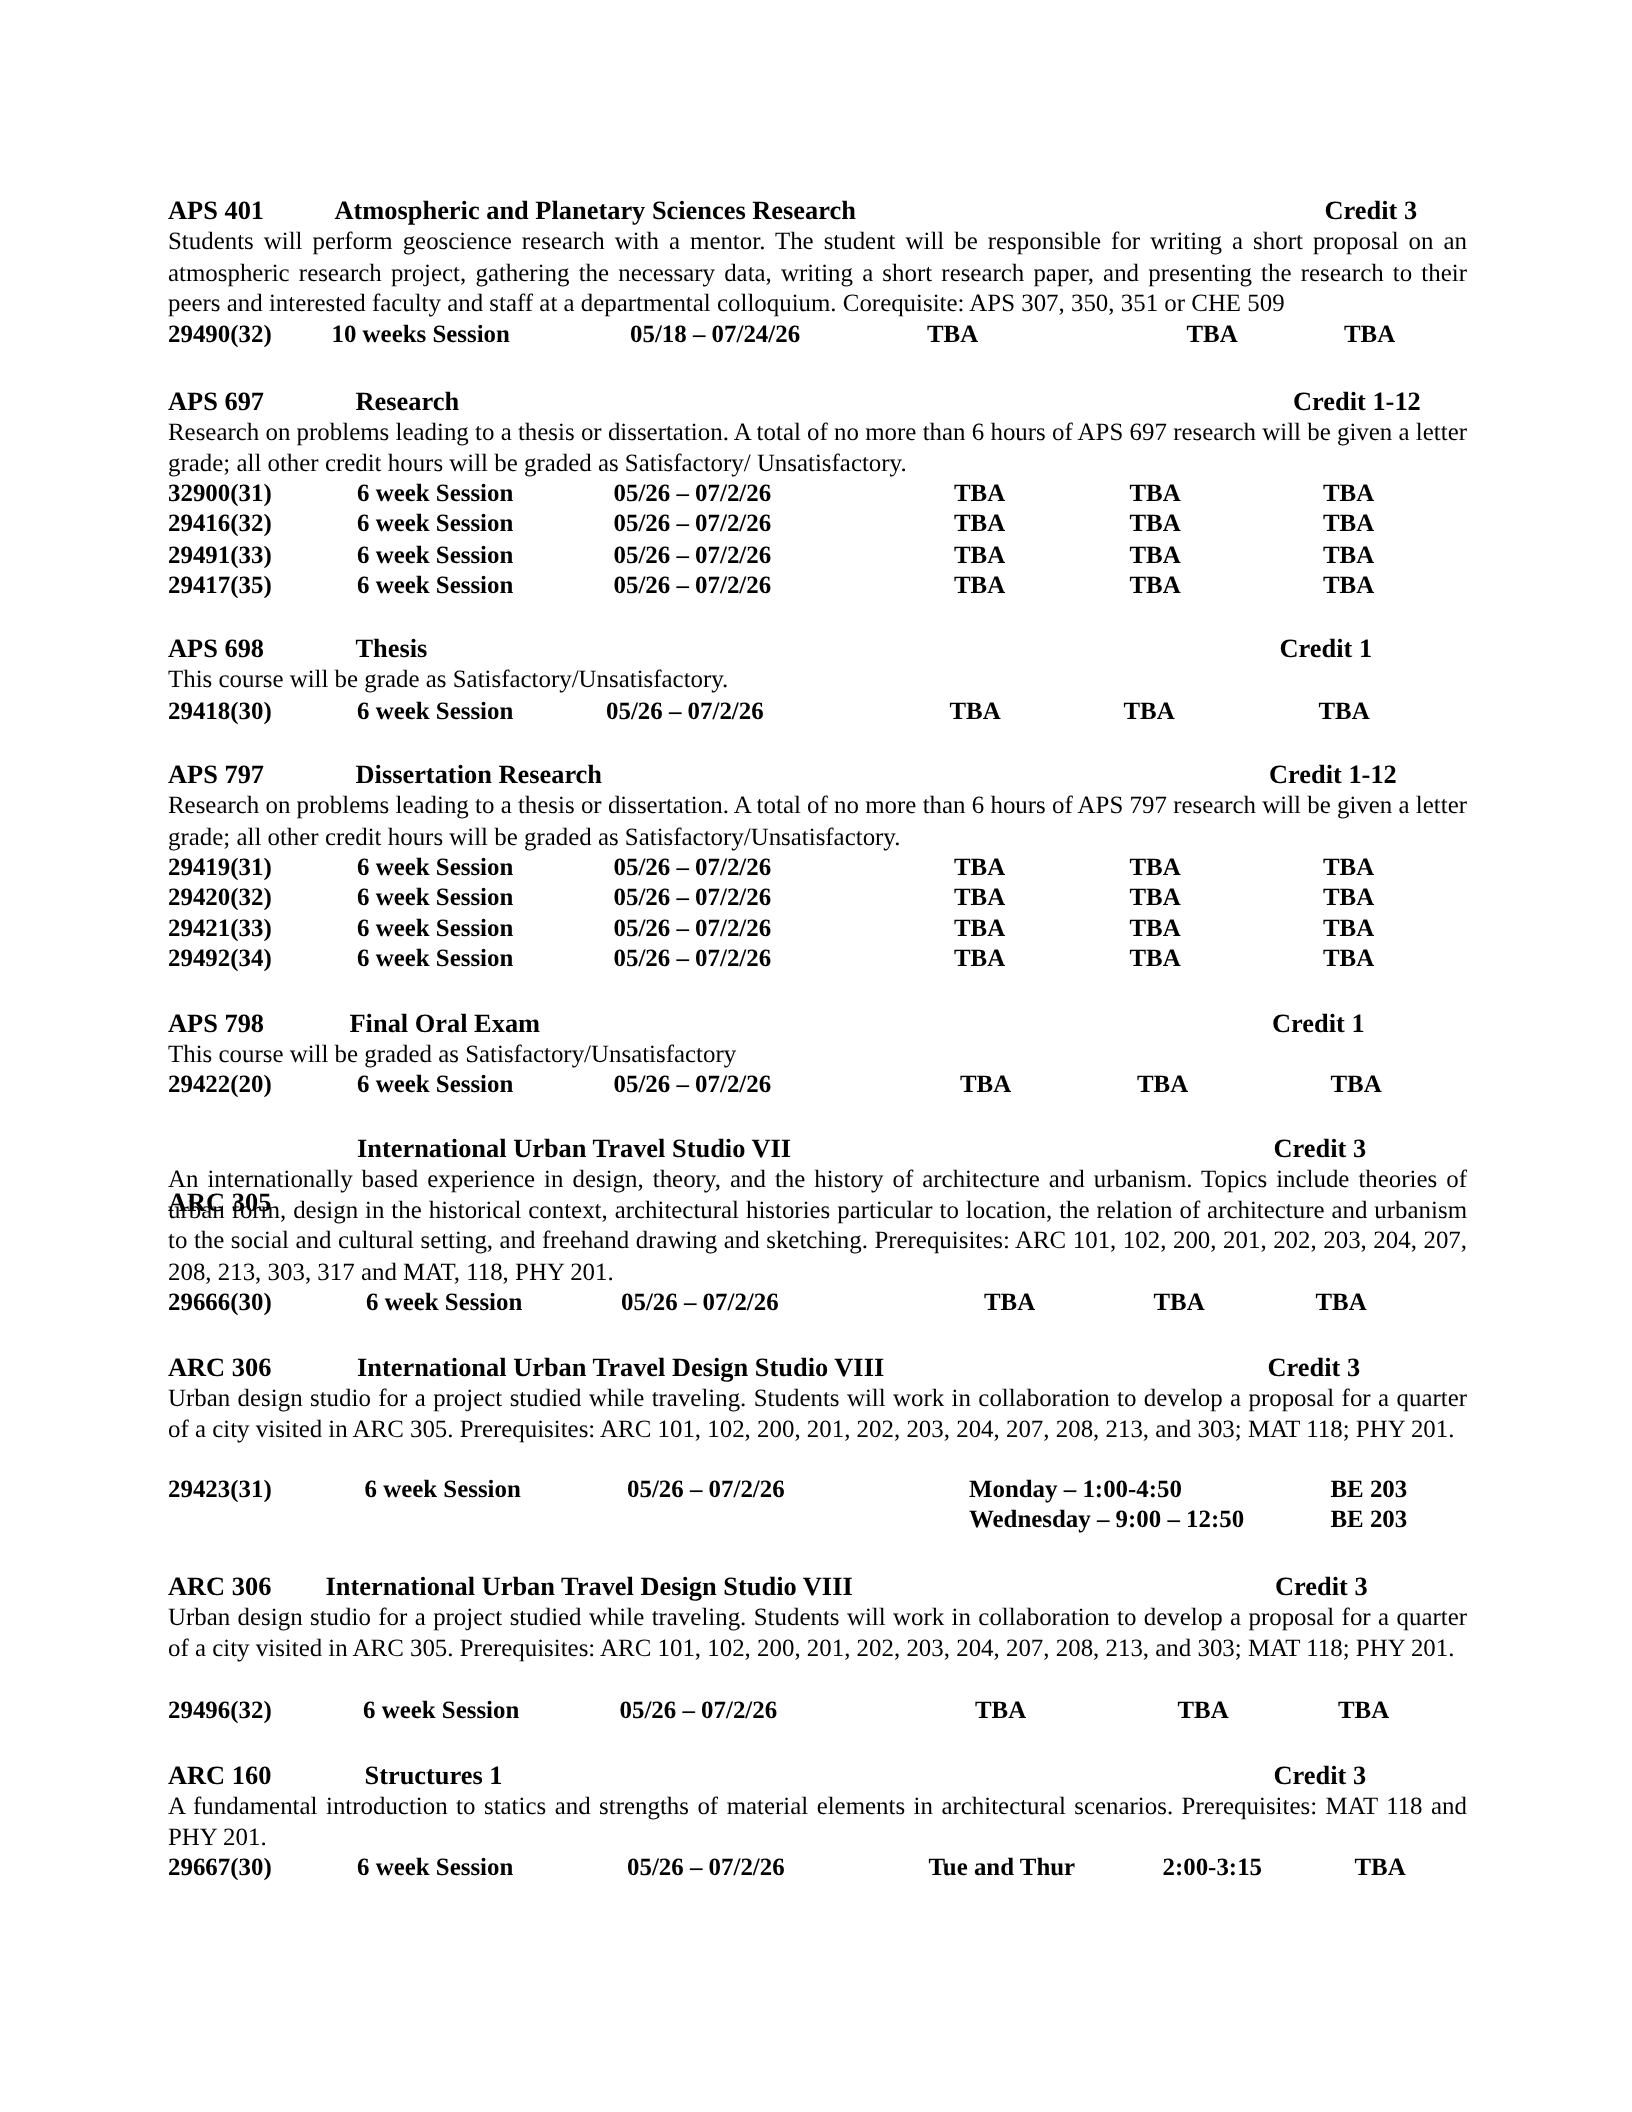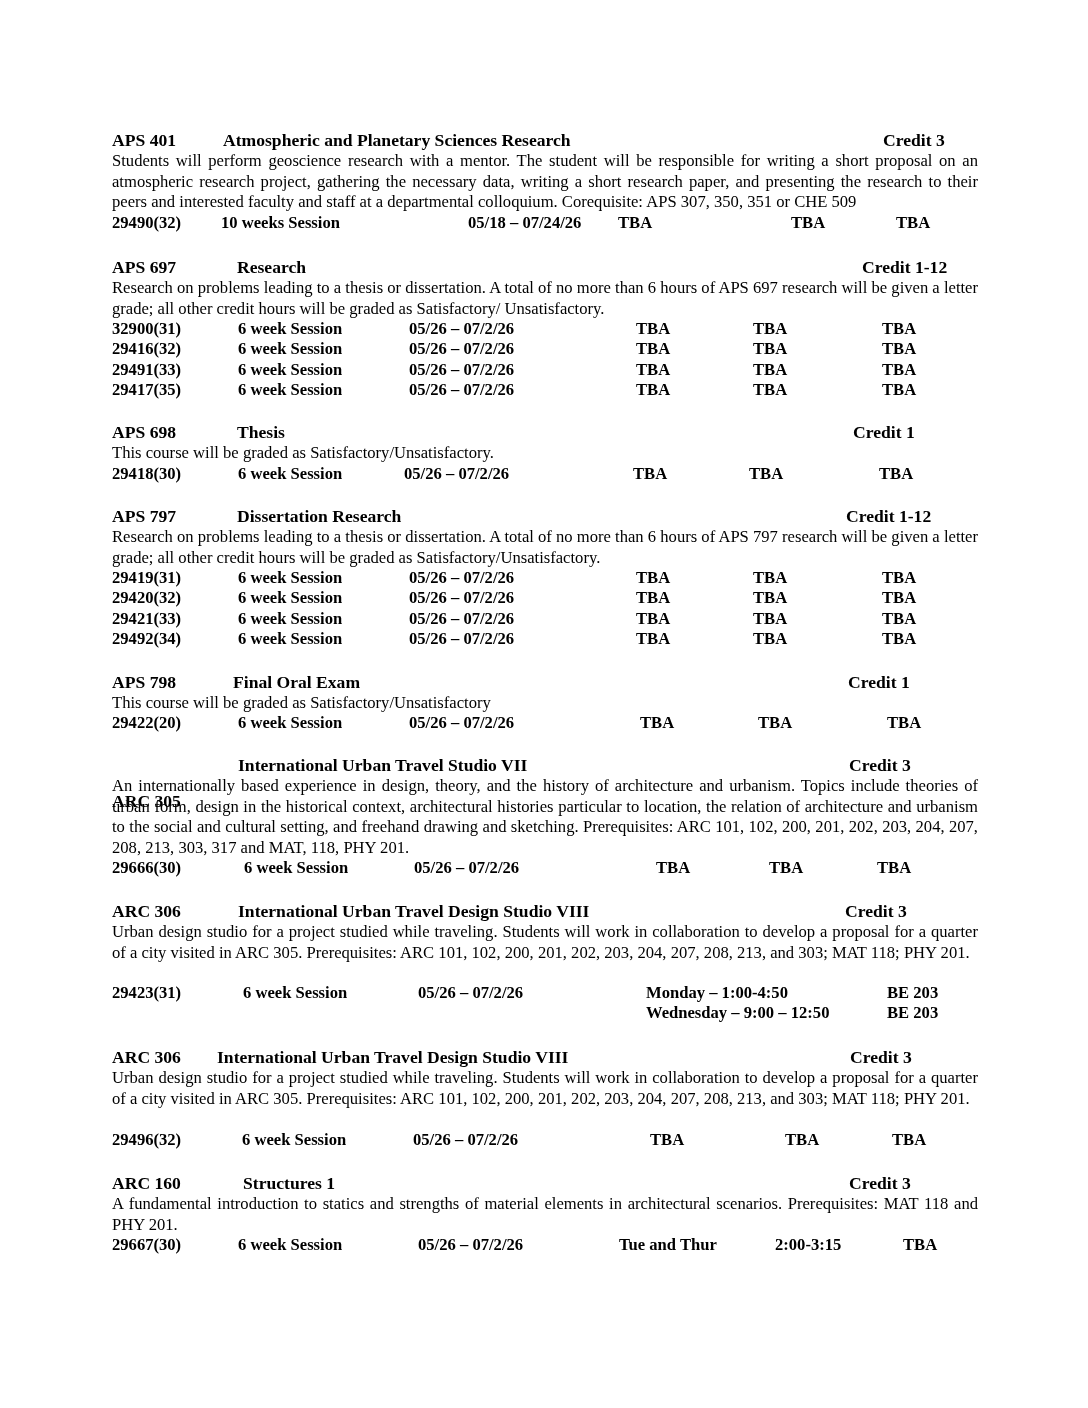--- a/index.html
+++ b/index.html
@@ -18,21 +18,21 @@
 <div class="page">
 
   <div>
     <span class="ln hd" style="left:112px;top:130px;">APS 401</span>
     <span class="ln hd" style="left:223px;top:130px;">Atmospheric and Planetary Sciences Research</span>
     <span class="ln hd" style="left:883px;top:130px;">Credit 3</span>
     <div class="desc" style="top:151px;">Students will perform geoscience research with a mentor. The student will be responsible for writing a short proposal on an atmospheric research project, gathering the necessary data, writing a short research paper, and presenting the research to their peers and interested faculty and staff at a departmental colloquium. Corequisite: APS 307, 350, 351 or CHE 509</div>
     <div>
       <span class="cell" style="left:112px;top:213px;">29490(32)</span>
       <span class="cell" style="left:221px;top:213px;">10 weeks Session</span>
-      <span class="cell" style="left:420px;top:213px;margin-left:48px;">05/18 – 07/24/26</span>
+      <span class="cell" style="left:420px;top:213px;">05/18 – 07/24/26</span>
       <span class="cell" style="left:618px;top:213px;">TBA</span>
       <span class="cell" style="left:791px;top:213px;">TBA</span>
       <span class="cell" style="left:896px;top:213px;">TBA</span>
     </div>
   </div>
 
   <div>
     <span class="ln hd" style="left:112px;top:257px;">APS 697</span>
     <span class="ln hd" style="left:237px;top:257px;">Research</span>
     <span class="ln hd" style="left:862px;top:257px;">Credit 1-12</span>
@@ -68,21 +68,21 @@
       <span class="cell" style="left:636px;top:380px;">TBA</span>
       <span class="cell" style="left:753px;top:380px;">TBA</span>
       <span class="cell" style="left:882px;top:380px;">TBA</span>
     </div>
   </div>
 
   <div>
     <span class="ln hd" style="left:112px;top:422px;">APS 698</span>
     <span class="ln hd" style="left:237px;top:422px;">Thesis</span>
     <span class="ln hd" style="left:853px;top:422px;">Credit 1</span>
-    <div class="desc" style="top:443px;">This course will be graded as Satisfactory/Unsatisfactory.</div>
+    <div class="desc" style="top:443px;">This course will be grade as Satisfactory/Unsatisfactory.</div>
     <div>
       <span class="cell" style="left:112px;top:464px;text-align:center;">29418(30)</span>
       <span class="cell" style="left:238px;top:464px;">6 week Session</span>
       <span class="cell" style="left:404px;top:464px;">05/26 – 07/2/26</span>
       <span class="cell" style="left:633px;top:464px;">TBA</span>
       <span class="cell" style="left:749px;top:464px;">TBA</span>
       <span class="cell" style="left:879px;top:464px;">TBA</span>
     </div>
   </div>
 

